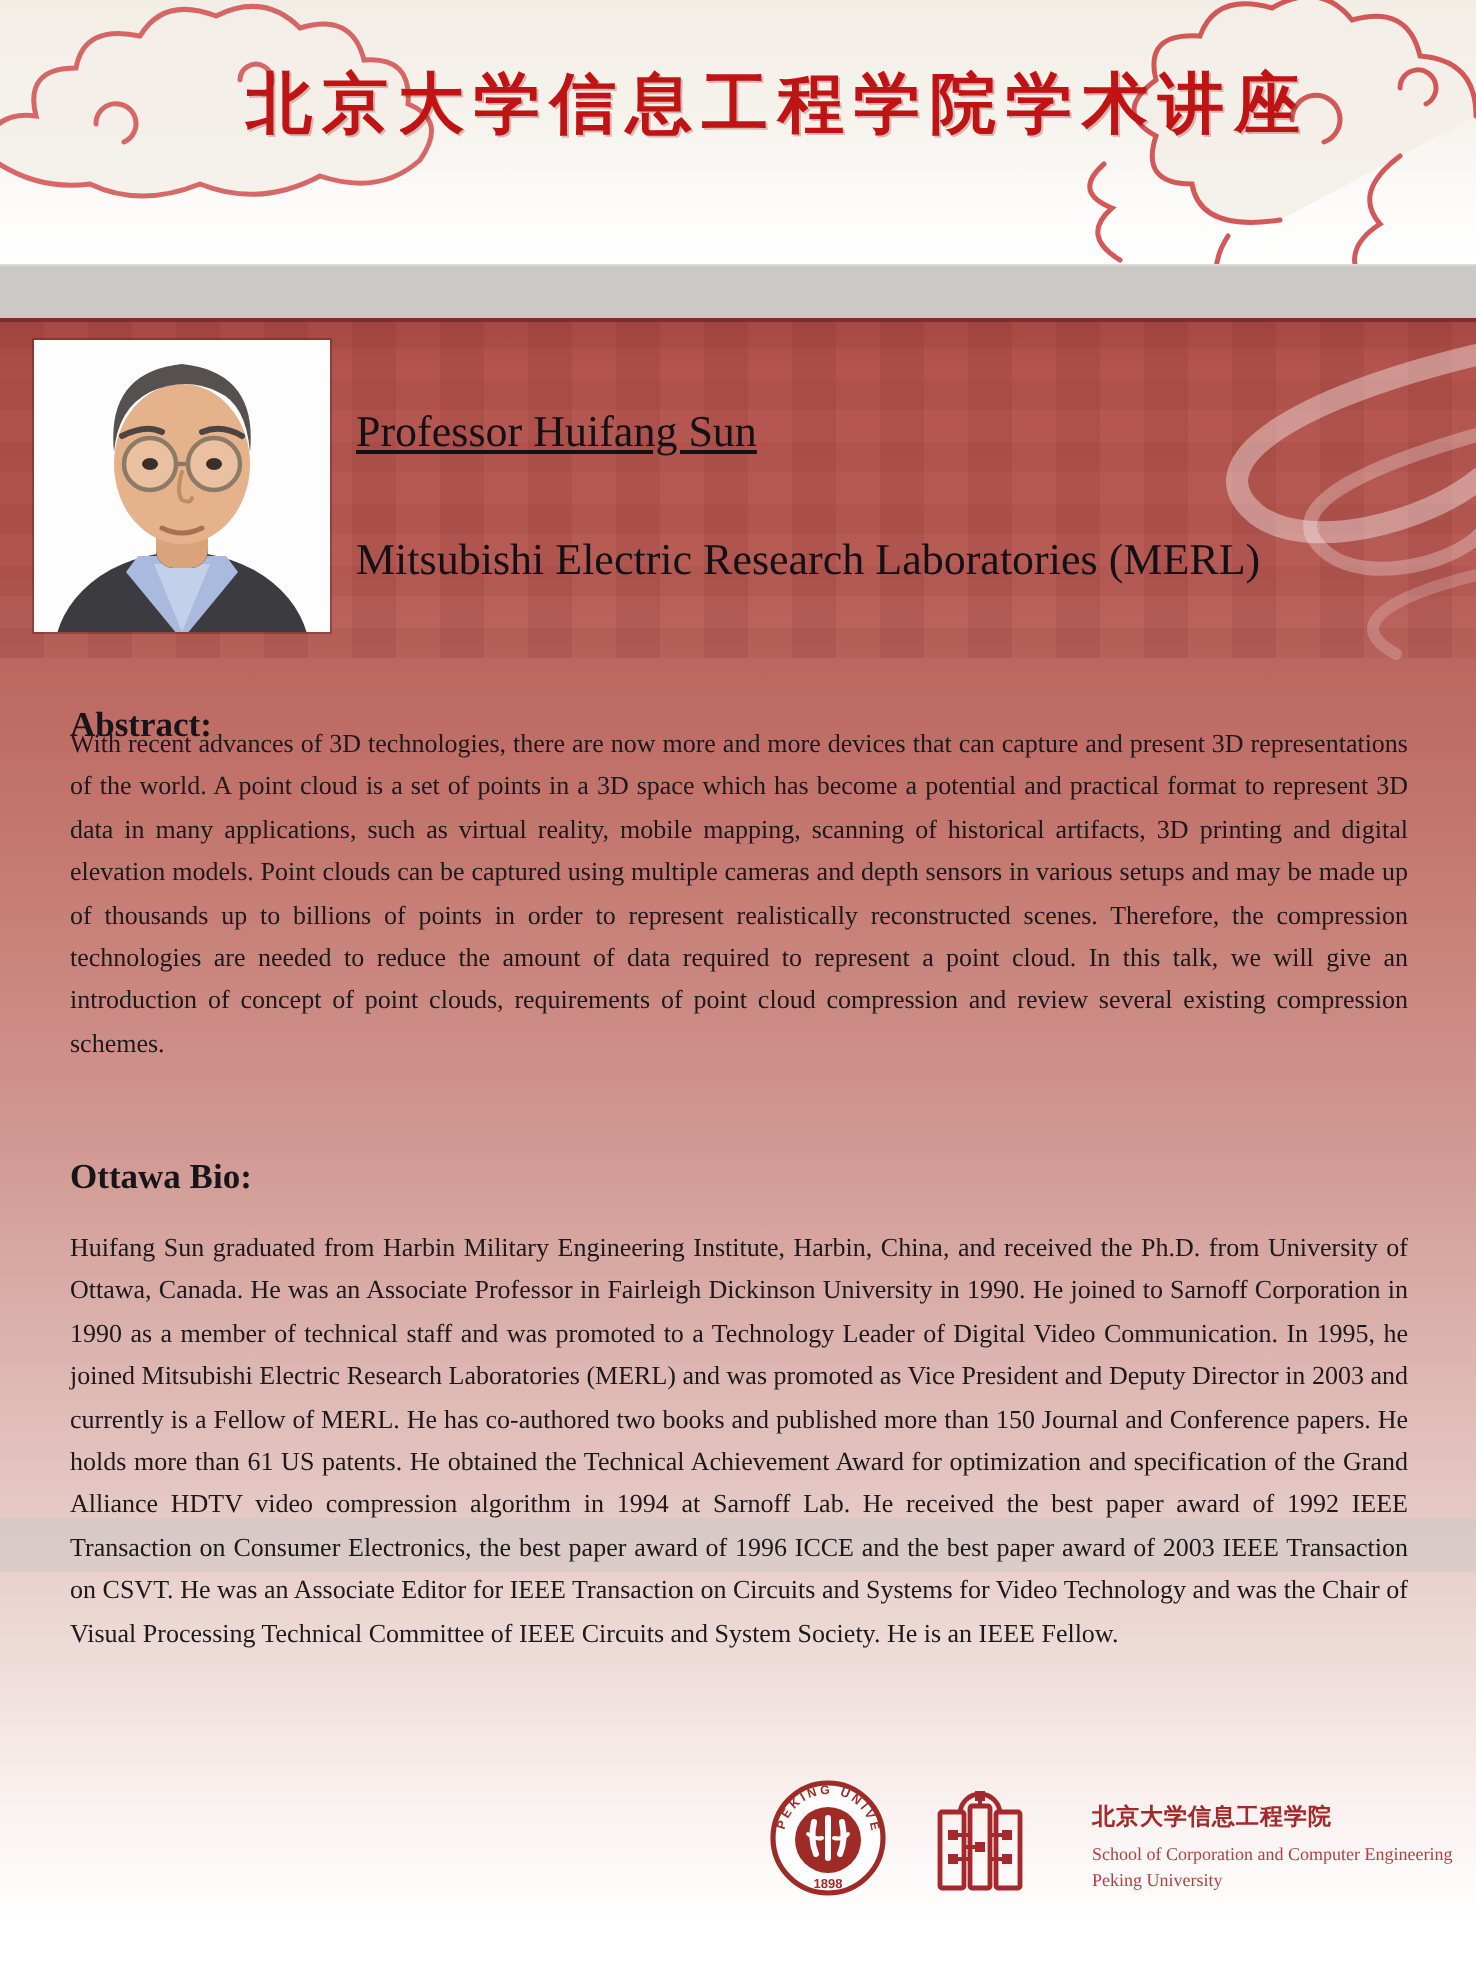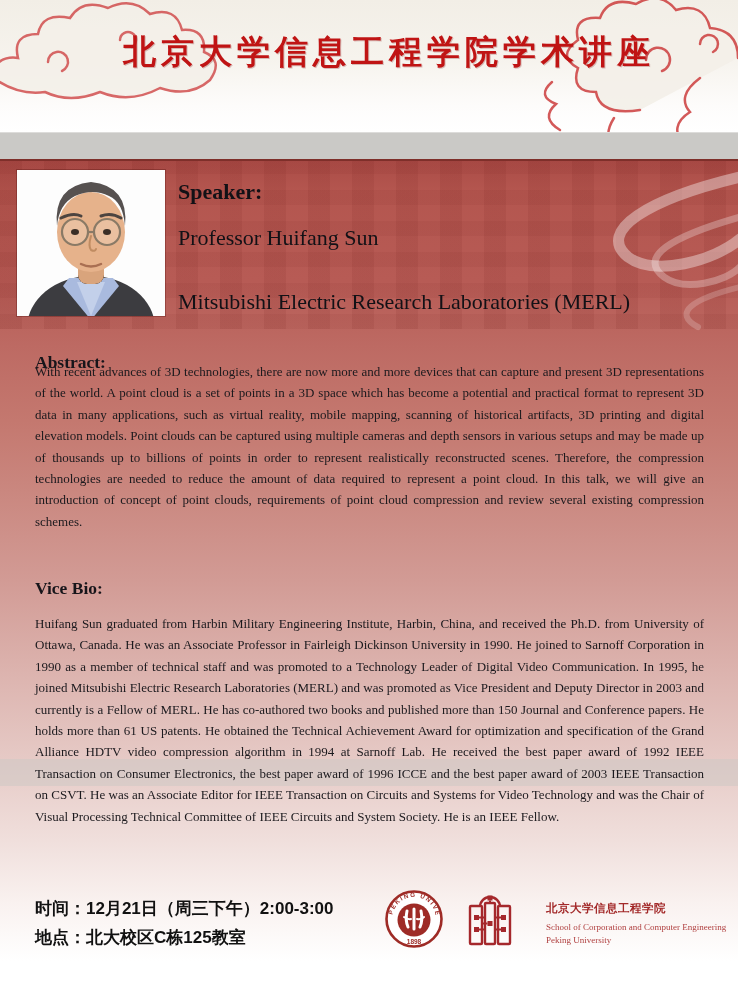--- a/index.html
+++ b/index.html
@@ -50,21 +50,21 @@
     position:absolute;left:0;top:598px;width:738px;height:27px;
     background:rgba(206,201,197,.55);
   }
   
   .photo{
     position:absolute;left:17px;top:9px;width:148px;height:146px;
     box-shadow:0 0 0 1px rgba(90,20,18,.35);background:#fdfdfd;
   }
   .speaker-text{position:absolute;left:178px;top:20px;color:#121116;}
   .speaker-label{font-size:22px;font-weight:bold;line-height:1;}
-  .speaker-name{font-size:22px;margin-top:24px;line-height:1;}
+  .speaker-name{font-size:22px;margin-top:24px;line-height:1;text-decoration:underline;}
   .speaker-affil{font-size:22px;margin-top:42px;line-height:1;}
   
   .section-heading{
     position:absolute;left:35px;font-size:17.5px;font-weight:bold;color:#17151a;
   }
   .h-abstract{top:179px;margin-top:12px;}
   .h-bio{top:417px;}
   .para{
     position:absolute;left:35px;width:669px;color:#1b191d;
     font-size:13px;line-height:21.4px;text-align:justify;text-align-last:left;
@@ -135,35 +135,30 @@
         <circle cx="58" cy="62" r="13" fill="rgba(255,255,255,.18)" stroke="#8a7a66" stroke-width="2.2"></circle>
         <circle cx="90" cy="62" r="13" fill="rgba(255,255,255,.18)" stroke="#8a7a66" stroke-width="2.2"></circle>
         <path d="M71,62 H77" stroke="#8a7a66" stroke-width="2.2"></path>
         <ellipse cx="58" cy="62" rx="4" ry="3" fill="#3a2e26"></ellipse>
         <ellipse cx="90" cy="62" rx="4" ry="3" fill="#3a2e26"></ellipse>
         <path d="M74,66 Q71,76 74,80 Q78,82 79,79" stroke="#c08c62" stroke-width="2" fill="none" stroke-linecap="round"></path>
         <path d="M64,94 Q74,99 84,94" stroke="#a96f52" stroke-width="2.5" fill="none" stroke-linecap="round"></path>
       </svg>
     </div>
     <div class="speaker-text">
-      <div class="speaker-label">Speaker:</div>
       <div class="speaker-name">Professor Huifang Sun</div>
       <div class="speaker-affil">Mitsubishi Electric Research Laboratories (MERL)</div>
     </div>
 
     <div class="section-heading h-abstract">Abstract:</div>
     <div class="para p-abstract">With recent advances of 3D technologies, there are now more and more devices that can capture and present 3D representations of the world. A point cloud is a set of points in a 3D space which has become a potential and practical format to represent 3D data in many applications, such as virtual reality, mobile mapping, scanning of historical artifacts, 3D printing and digital elevation models. Point clouds can be captured using multiple cameras and depth sensors in various setups and may be made up of thousands up to billions of points in order to represent realistically reconstructed scenes. Therefore, the compression technologies are needed to reduce the amount of data required to represent a point cloud. In this talk, we will give an introduction of concept of point clouds, requirements of point cloud compression and review several existing compression schemes.</div>
 
-    <div class="section-heading h-bio">Vice Bio:</div>
+    <div class="section-heading h-bio">Ottawa Bio:</div>
     <div class="para p-bio">Huifang Sun graduated from Harbin Military Engineering Institute, Harbin, China, and received the Ph.D. from University of Ottawa, Canada. He was an Associate Professor in Fairleigh Dickinson University in 1990. He joined to Sarnoff Corporation in 1990 as a member of technical staff and was promoted to a Technology Leader of Digital Video Communication. In 1995, he joined Mitsubishi Electric Research Laboratories (MERL) and was promoted as Vice President and Deputy Director in 2003 and currently is a Fellow of MERL. He has co-authored two books and published more than 150 Journal and Conference papers. He holds more than 61 US patents. He obtained the Technical Achievement Award for optimization and specification of the Grand Alliance HDTV video compression algorithm in 1994 at Sarnoff Lab. He received the best paper award of 1992 IEEE Transaction on Consumer Electronics, the best paper award of 1996 ICCE and the best paper award of 2003 IEEE Transaction on CSVT. He was an Associate Editor for IEEE Transaction on Circuits and Systems for Video Technology and was the Chair of Visual Processing Technical Committee of IEEE Circuits and System Society. He is an IEEE Fellow.</div>
 
-    <div class="info-lines">
-      <div>时间：12月21日（周三下午）2:00-3:00</div>
-      <div>地点：北大校区C栋125教室</div>
-    </div>
 
     <div class="logo-seal">
       <svg width="60" height="66" viewBox="0 0 60 66">
         <circle cx="30" cy="32" r="27.5" fill="#ffffff" stroke="#9e2b26" stroke-width="2.6"></circle>
         <defs>
           <path id="sealArc" d="M 8,32 A 22,22 0 1 1 52,32"></path>
         </defs>
         <text font-size="6.2" fill="#9e2b26" font-family="Liberation Sans, sans-serif" font-weight="bold" letter-spacing="1.5">
           <textPath href="#sealArc" startOffset="4">PEKING UNIVERSITY</textPath>
         </text>

